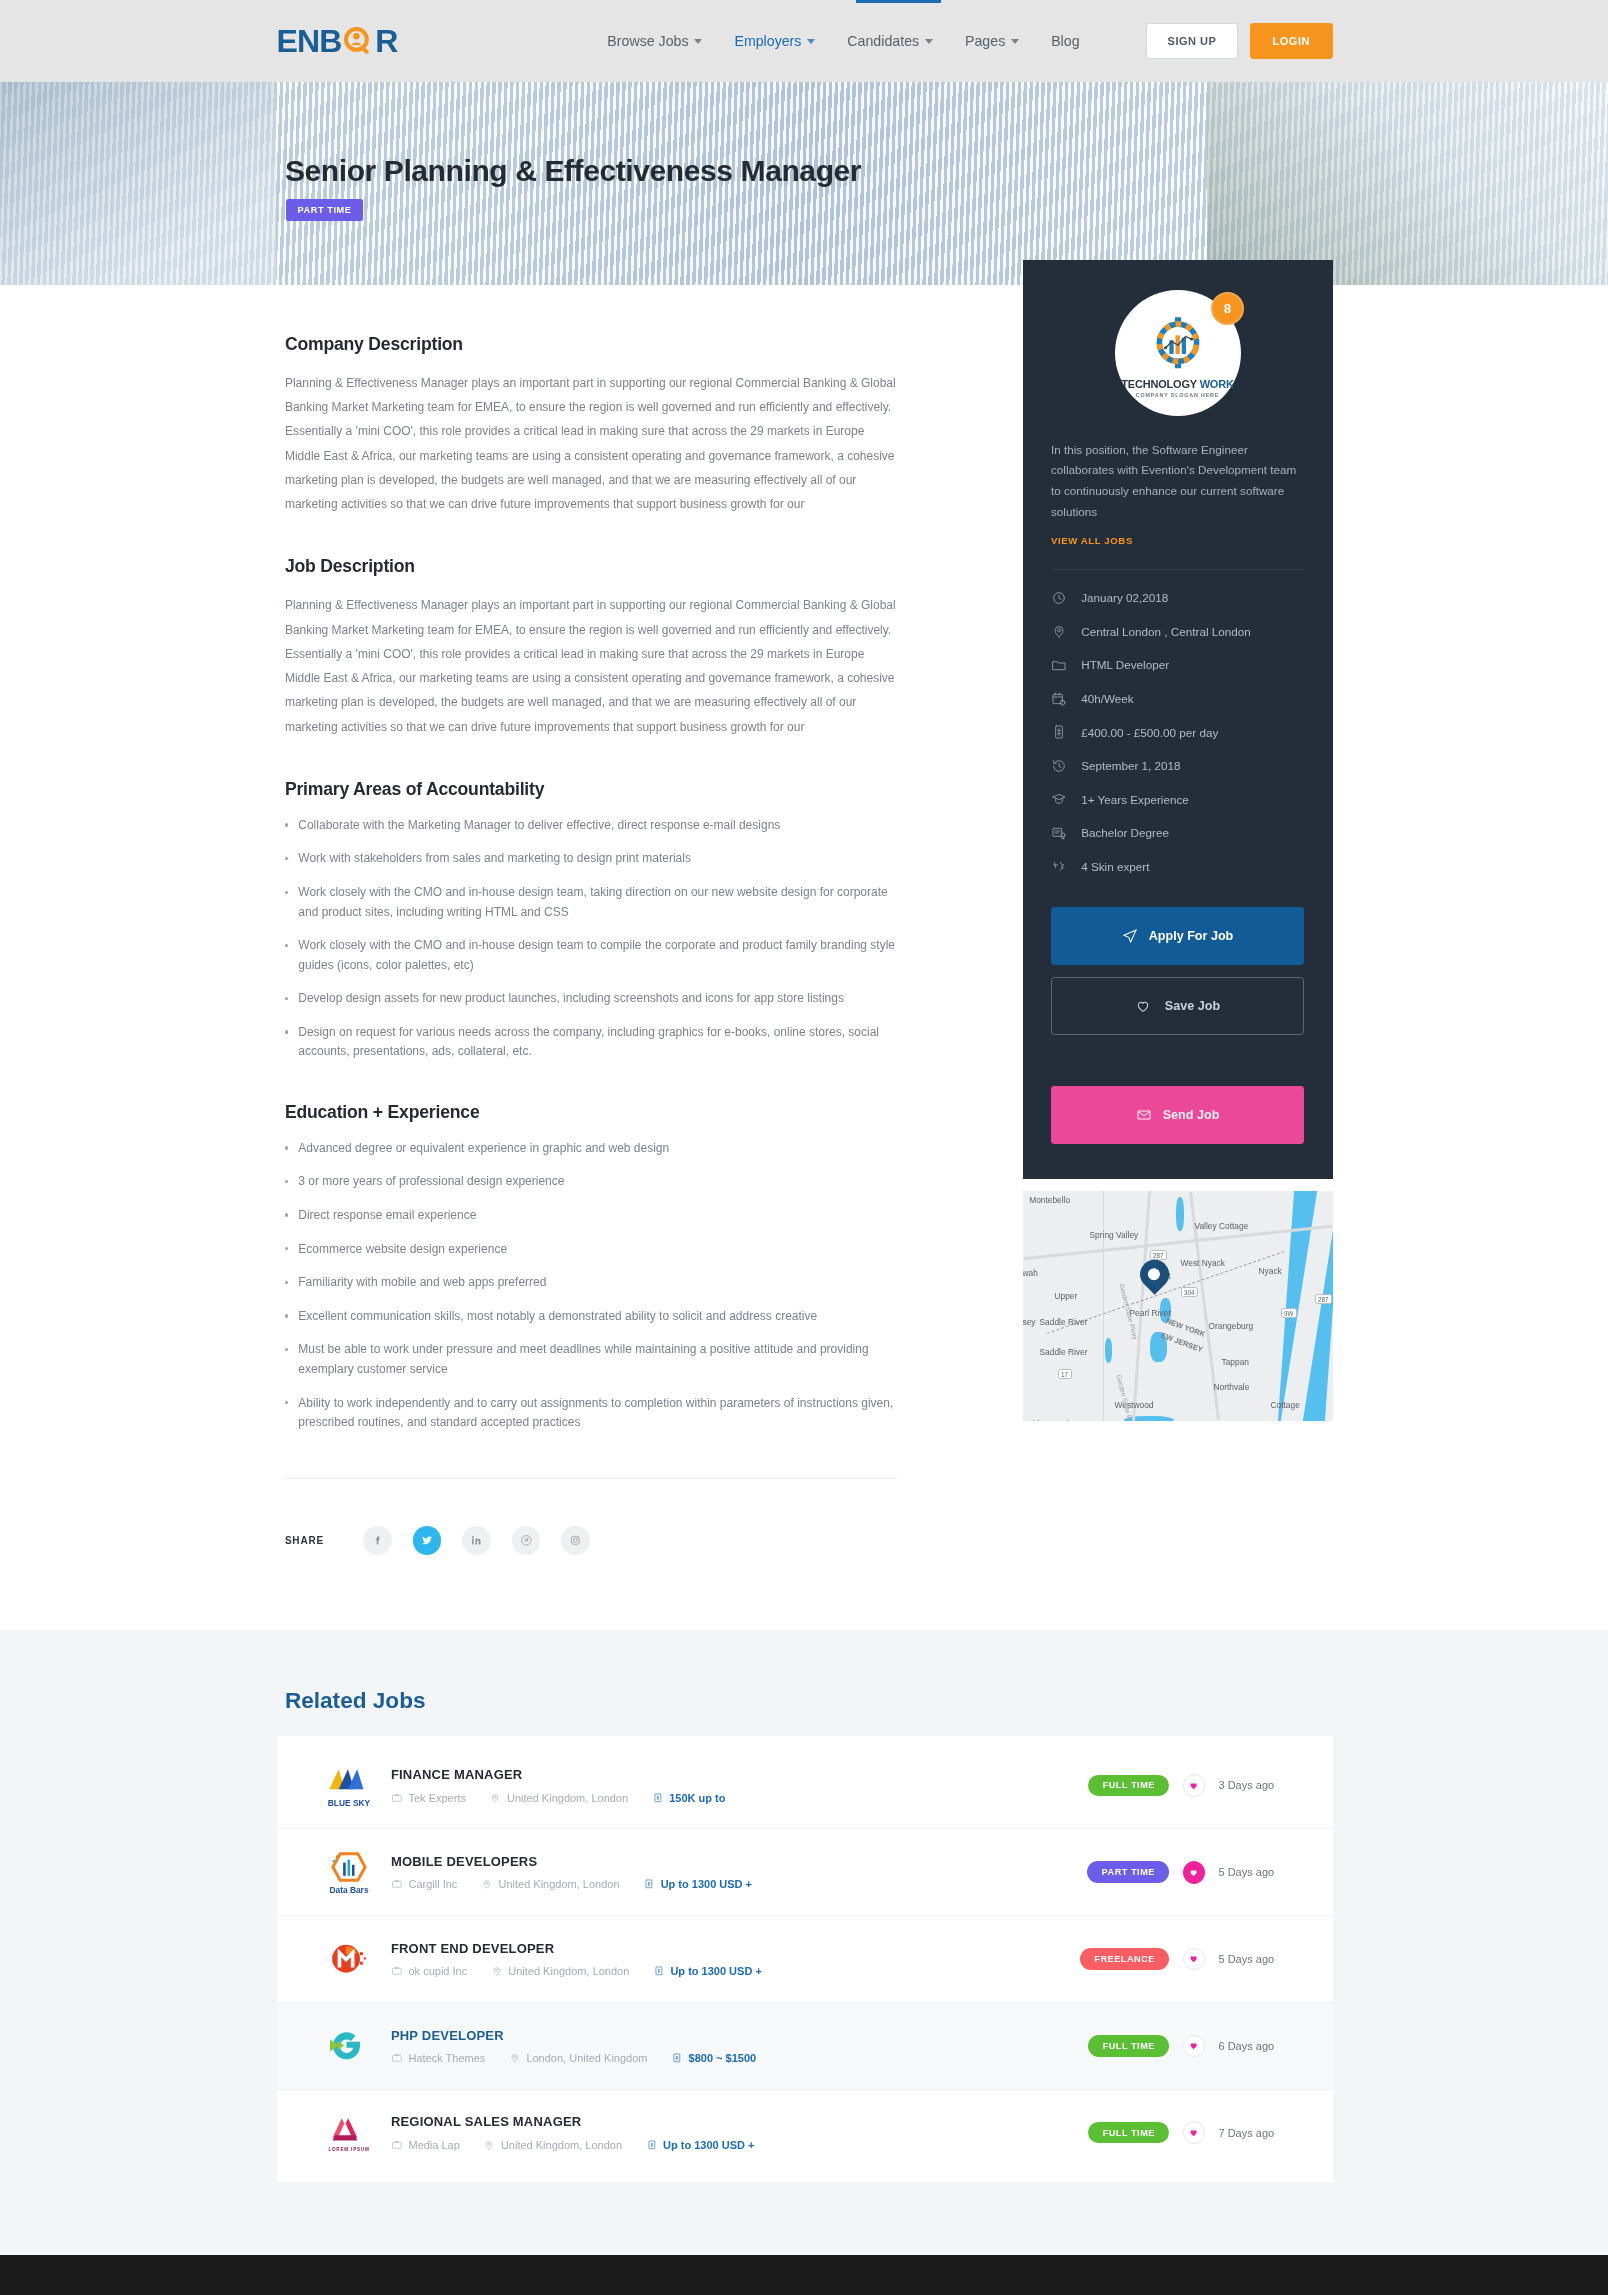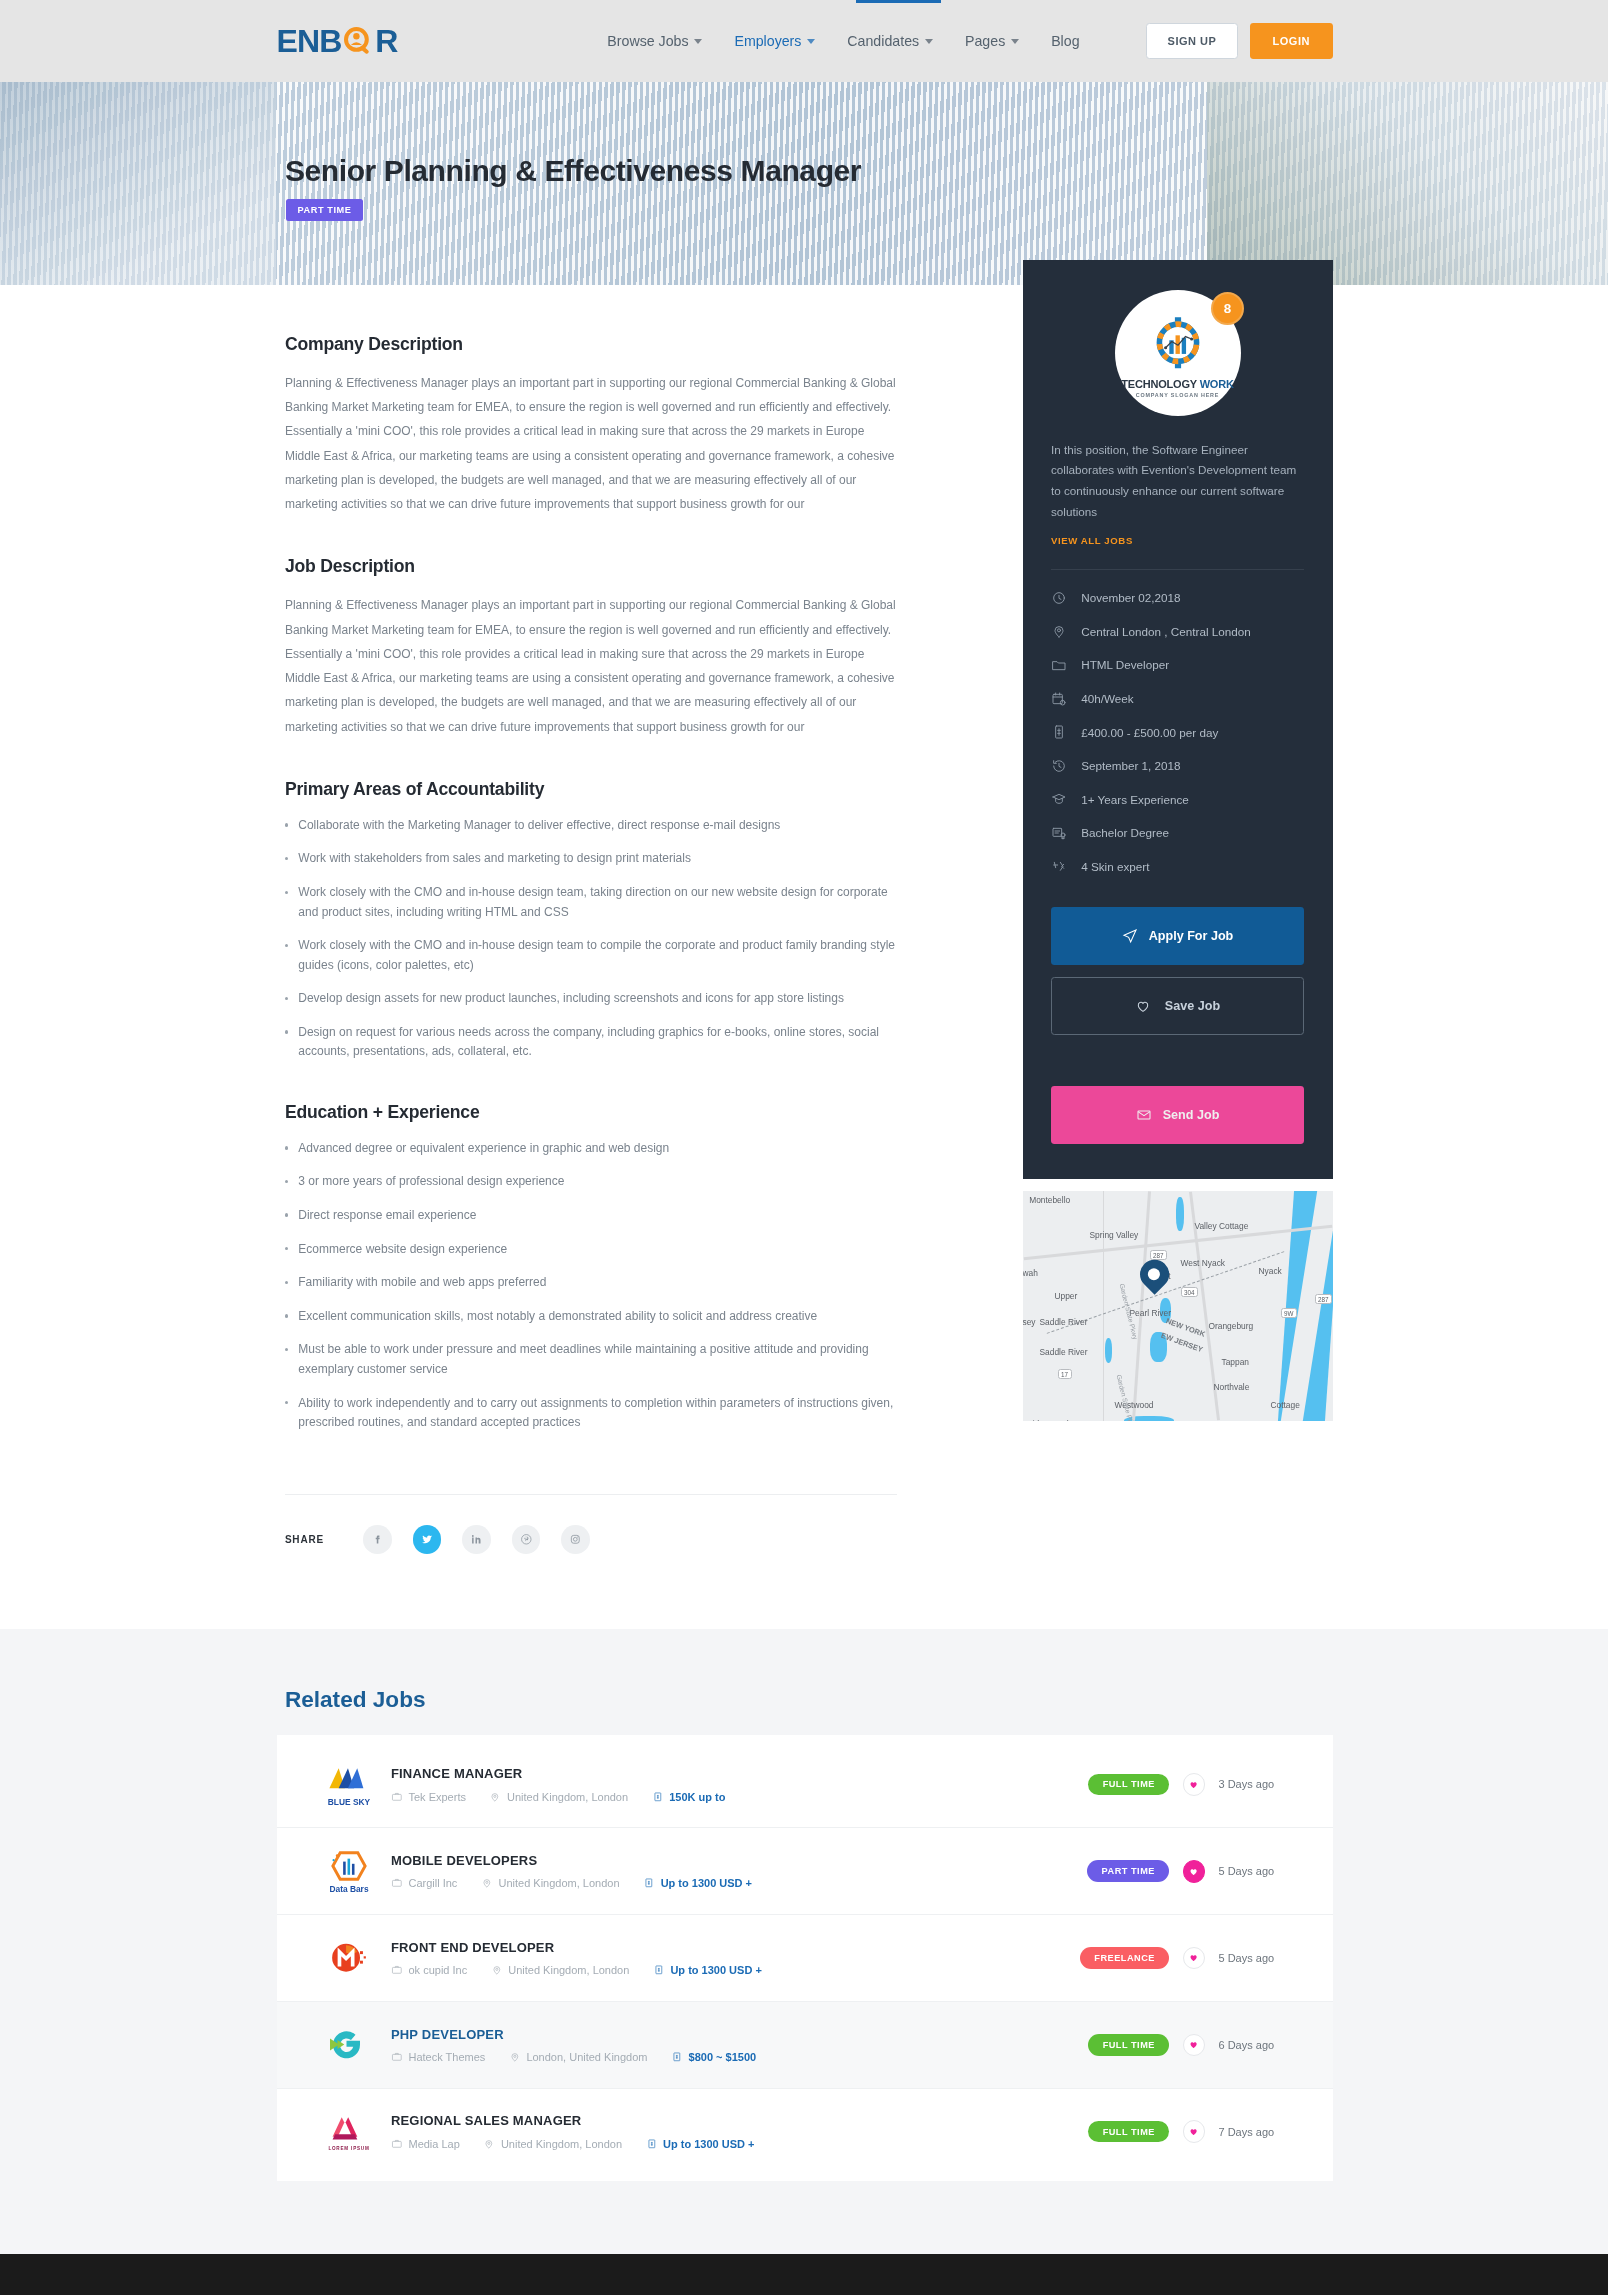--- a/index.html
+++ b/index.html
@@ -193,22 +193,22 @@
     left: 0; top: 7.5px;
     width: 3.4px; height: 3.4px;
     border-radius: 50%;
     background: #9aa3ac;
   }
 
   .share-row {
     display: flex;
     align-items: center;
     gap: 21px;
-    margin-top: 62px;
-    padding-top: 30px;
+    margin-top: 46px;
+    padding-top: 47px;
     border-top: 0.8px solid #eceef0;
   }
   .share-label {
     font-size: 10px;
     font-weight: 700;
     letter-spacing: 0.8px;
     color: #2b3138;
     margin-right: 18.4px;
   }
   .soc {
@@ -590,21 +590,21 @@
         <a class="view-all">VIEW ALL JOBS</a>
 
         <div class="side-divider"></div>
 
         <div class="meta-list" id="meta-list">
             <div class="meta-item">
               <span class="meta-ico"><svg viewBox="0 0 24 24" stroke-linecap="round" stroke-linejoin="round">
                   <circle cx="12" cy="12" r="8"></circle>
                   <path d="M12 8v4.5l3 1.6"></path>
                 </svg></span>
-              <span>November 02,2018</span>
+              <span>January 02,2018</span>
             </div>
             <div class="meta-item">
               <span class="meta-ico"><svg viewBox="0 0 24 24" stroke-linecap="round" stroke-linejoin="round">
                   <path d="M12 21s6-5.6 6-9.6A6 6 0 0 0 6 11.4C6 15.4 12 21 12 21z"></path>
                   <circle cx="12" cy="11" r="2.3"></circle>
                 </svg></span>
               <span>Central London , Central London</span>
             </div>
             <div class="meta-item">
               <span class="meta-ico"><svg viewBox="0 0 24 24" stroke-linecap="round" stroke-linejoin="round">

